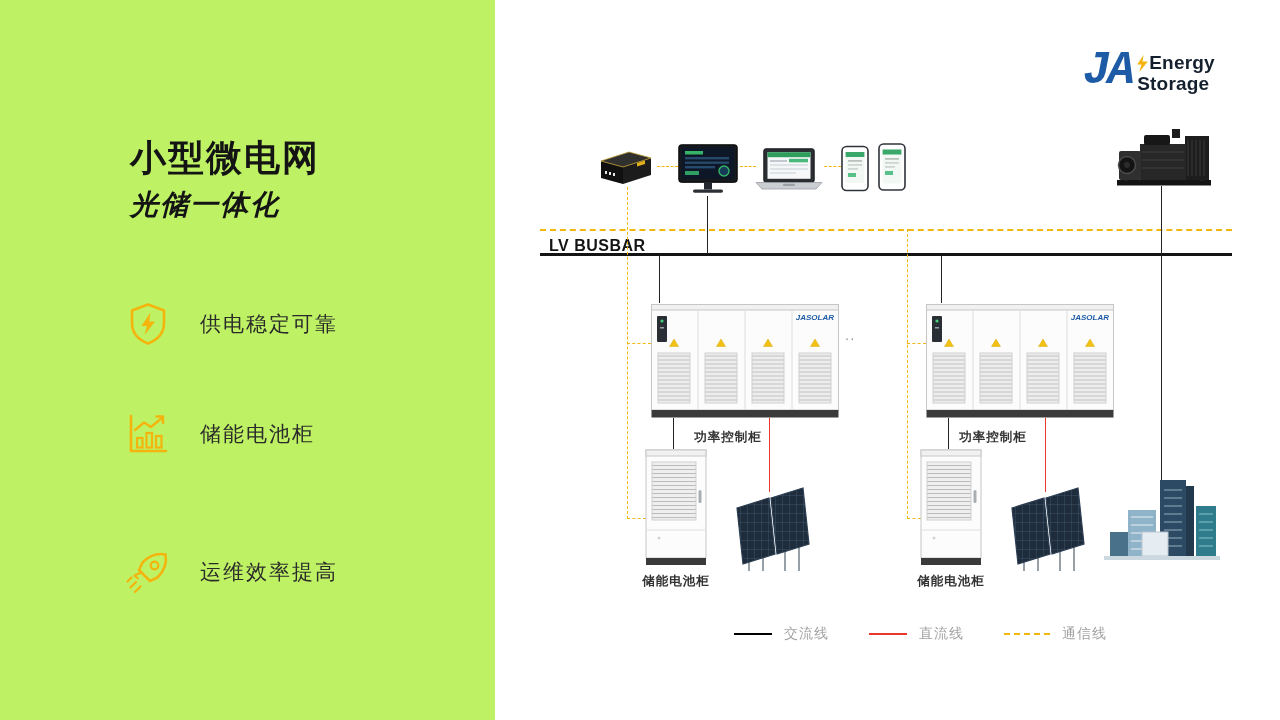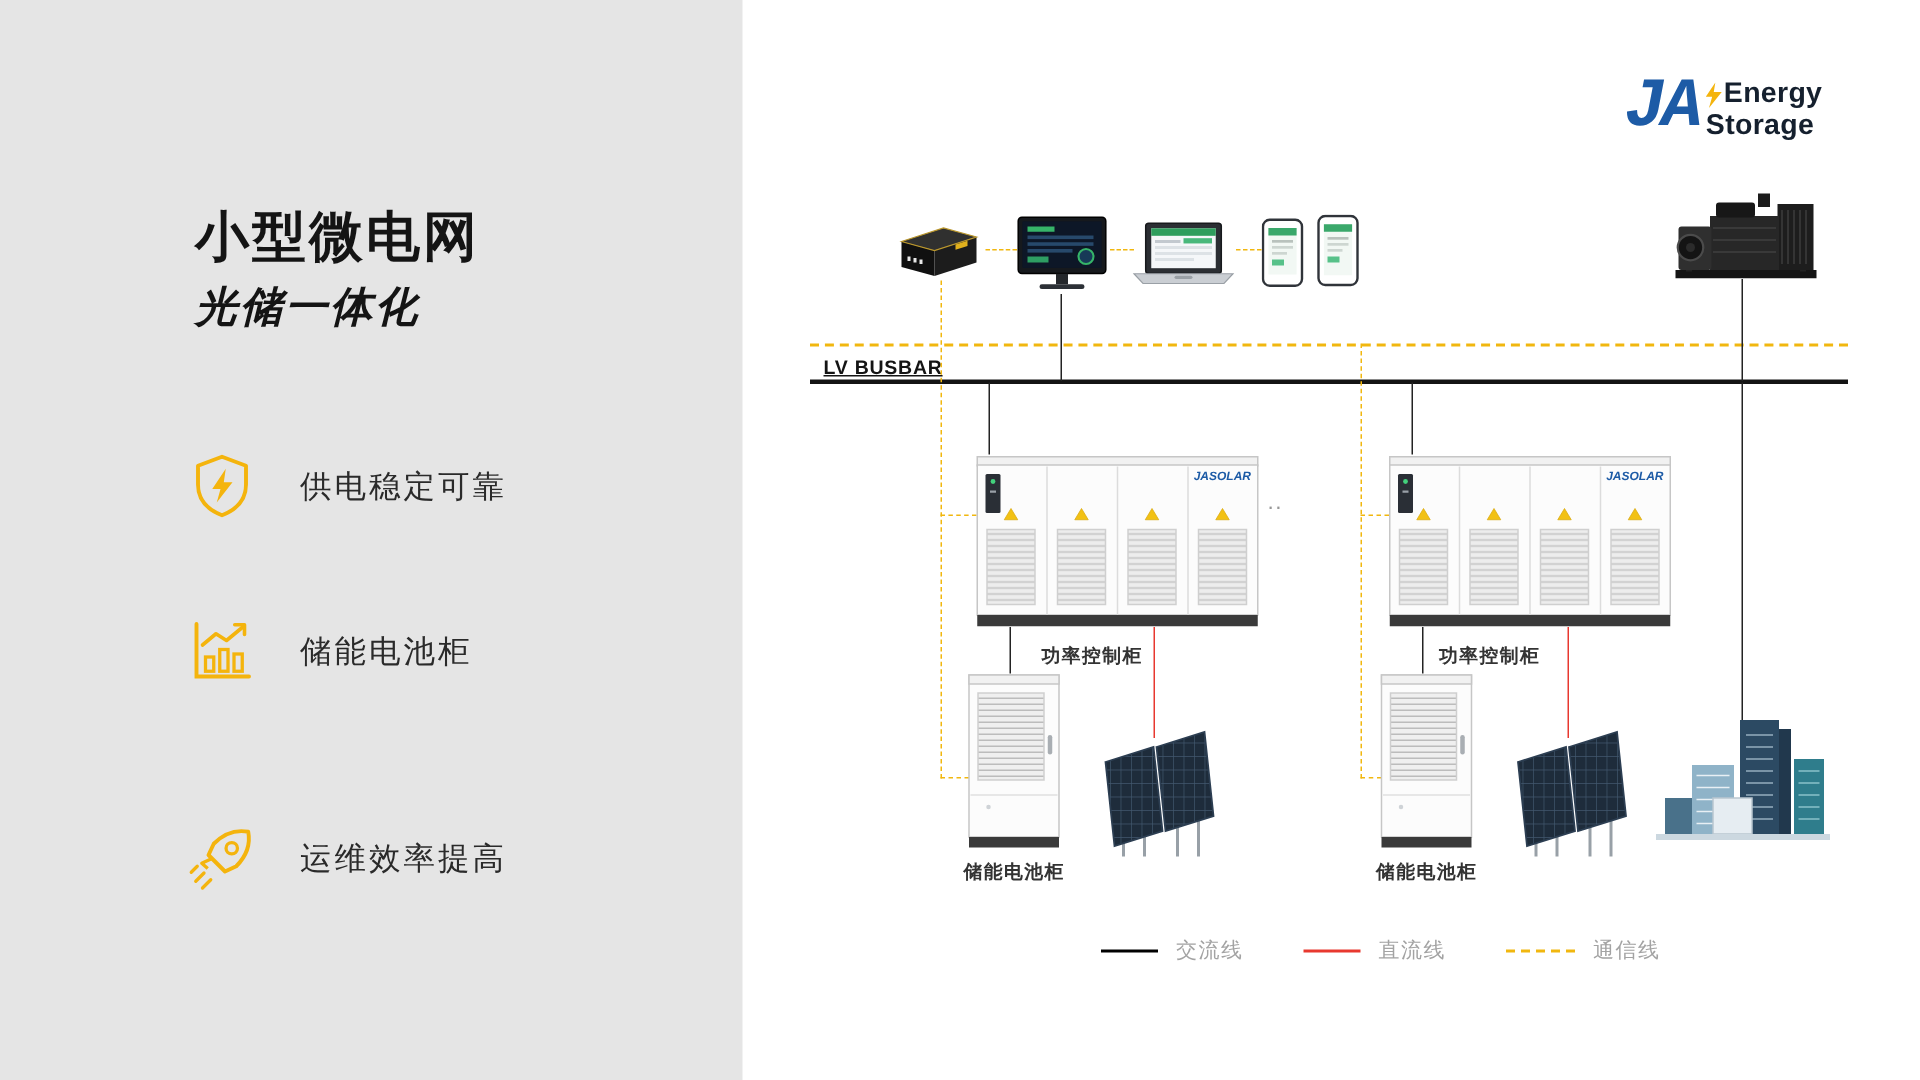--- a/index.html
+++ b/index.html
@@ -1,21 +1,21 @@
 <!DOCTYPE html>
 <html><head>
 <meta charset="utf-8">
 <style>
   * { margin:0; padding:0; box-sizing:border-box; }
   html,body { background:#ffffff; }
   body { font-family:"Liberation Sans","DejaVu Sans",sans-serif; }
   .slide { position:relative; width:1280px; height:720px; background:#ffffff; overflow:hidden; }
 
   
-  .left-panel { position:absolute; left:0; top:0; width:495px; height:720px; background:#e5e5e5; }
+  .left-panel { position:absolute; left:0; top:0; width:495px; height:720px; background:#bef264; }
   .title { position:absolute; left:130px; top:134px; font-size:36px; font-weight:800; color:#141414; letter-spacing:2px; }
   .subtitle { position:absolute; left:130px; top:186px; font-size:28px; font-weight:700; color:#141414; letter-spacing:2px;font-style:italic; }
   .feature { position:absolute; left:124px; display:flex; align-items:center; gap:28px; }
   .f1 { top:300px; } .f2 { top:410px; } .f3 { top:548px; }
   .ficon { width:48px; height:48px; display:inline-block; }
   .ficon svg { display:block; }
   .flabel { font-size:21px; color:#2a2a2a; letter-spacing:2px; }
 
   
   .logo { position:absolute; left:1083px; top:50px; display:flex; align-items:flex-start; }
@@ -33,21 +33,21 @@
   .generator { left:1116px; top:124px; }
   .building { position:absolute; left:1100px; top:476px; }
   .pcs { position:absolute; } .pcs1 { left:650px; top:303px; } .pcs2 { left:925px; top:303px; }
   .bat { position:absolute; } .bat1 { left:645px; top:448px; } .bat2 { left:920px; top:448px; }
   .pv { position:absolute; } .pv1 { left:733px; top:486px; } .pv2 { left:1008px; top:486px; }
 
   
   .ln { position:absolute; }
   .main-comm { left:540px; top:229px; width:692px; border-top:2px dashed #f1b70f; }
   .busbar { left:540px; top:253px; width:692px; border-top:3px solid #141414; }
-  .busbar-label { position:absolute; left:549px; top:237px; font-size:13px; font-weight:bold; color:#141414; letter-spacing:0.5px;text-decoration:underline; }
+  .busbar-label { position:absolute; left:549px; top:237px; font-size:16px; font-weight:bold; color:#141414; letter-spacing:0.5px; }
   .dl { border-top:1.6px dashed #f1b70f; }
   .dl1 { left:657px; top:166px; width:21px; }
   .dl2 { left:740px; top:166px; width:16px; }
   .dl3 { left:824px; top:166px; width:17px; }
   .dv { border-left:1.6px dashed #f1b70f; }
   .cv1 { left:627px; top:187px; height:332px; }
   .cv2 { left:907px; top:229px; height:290px; }
   .dh { border-top:1.6px dashed #f1b70f; }
   .cb1a { left:627px; top:343px; width:24px; }
   .cb1b { left:627px; top:518px; width:19px; }

